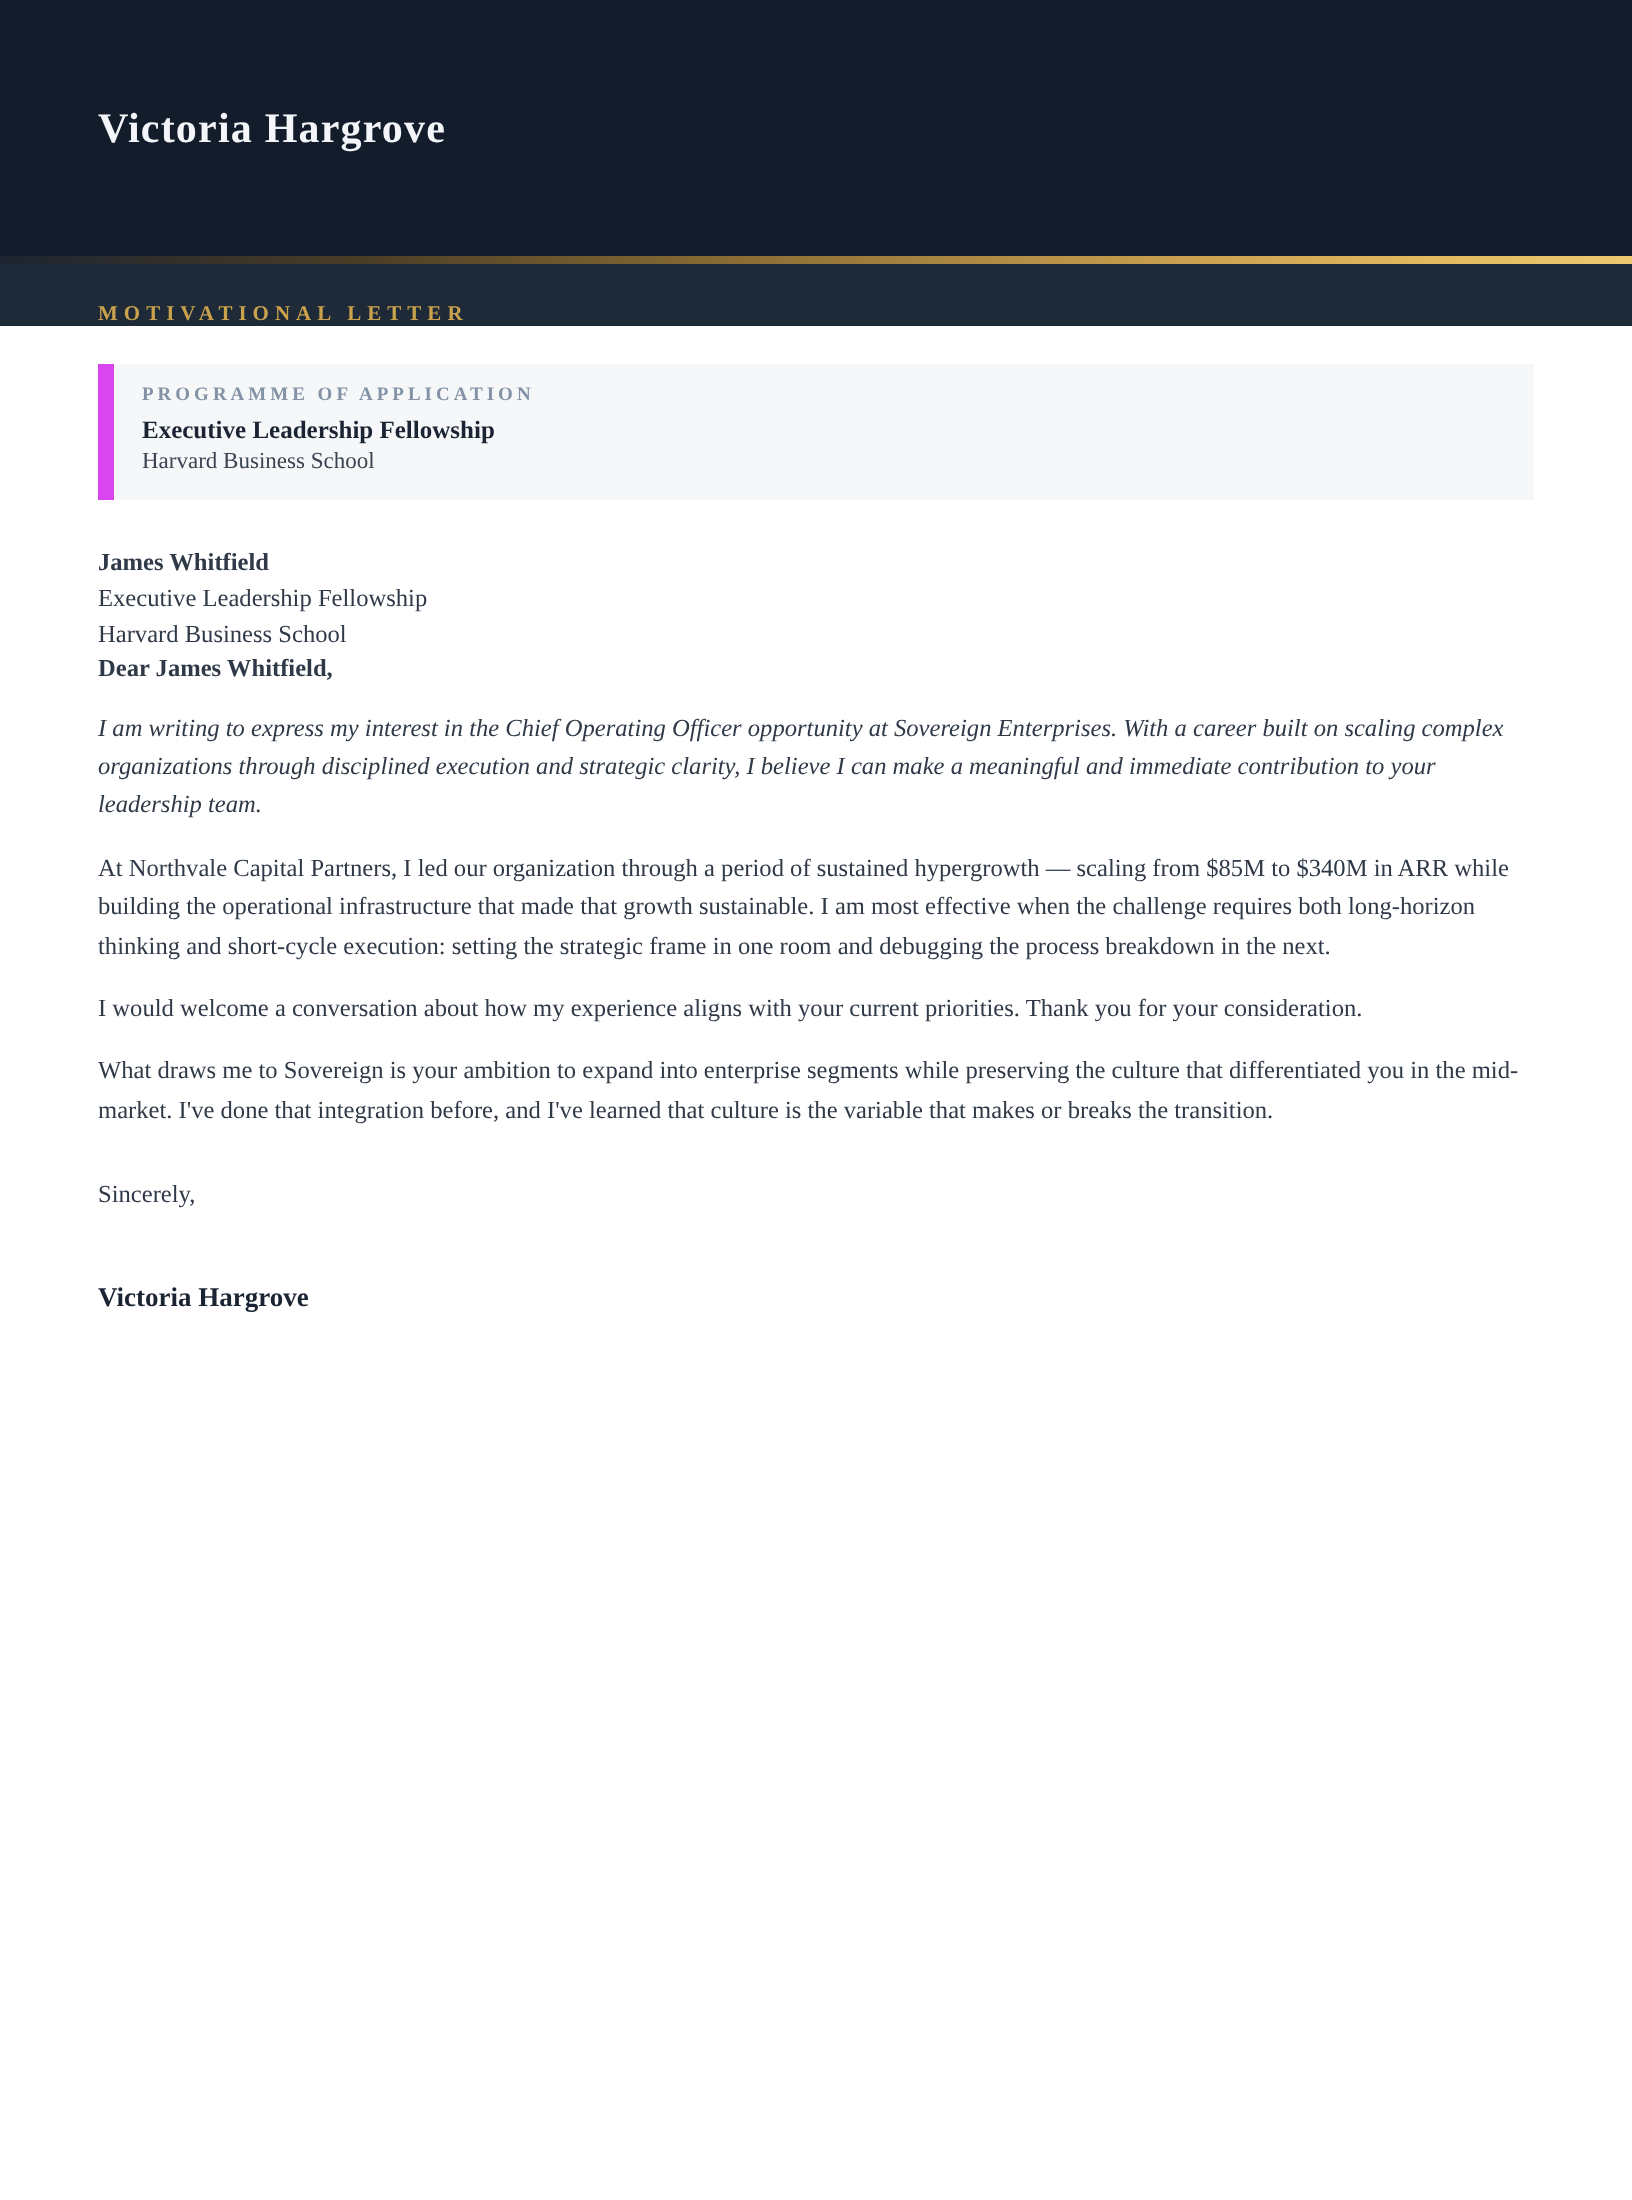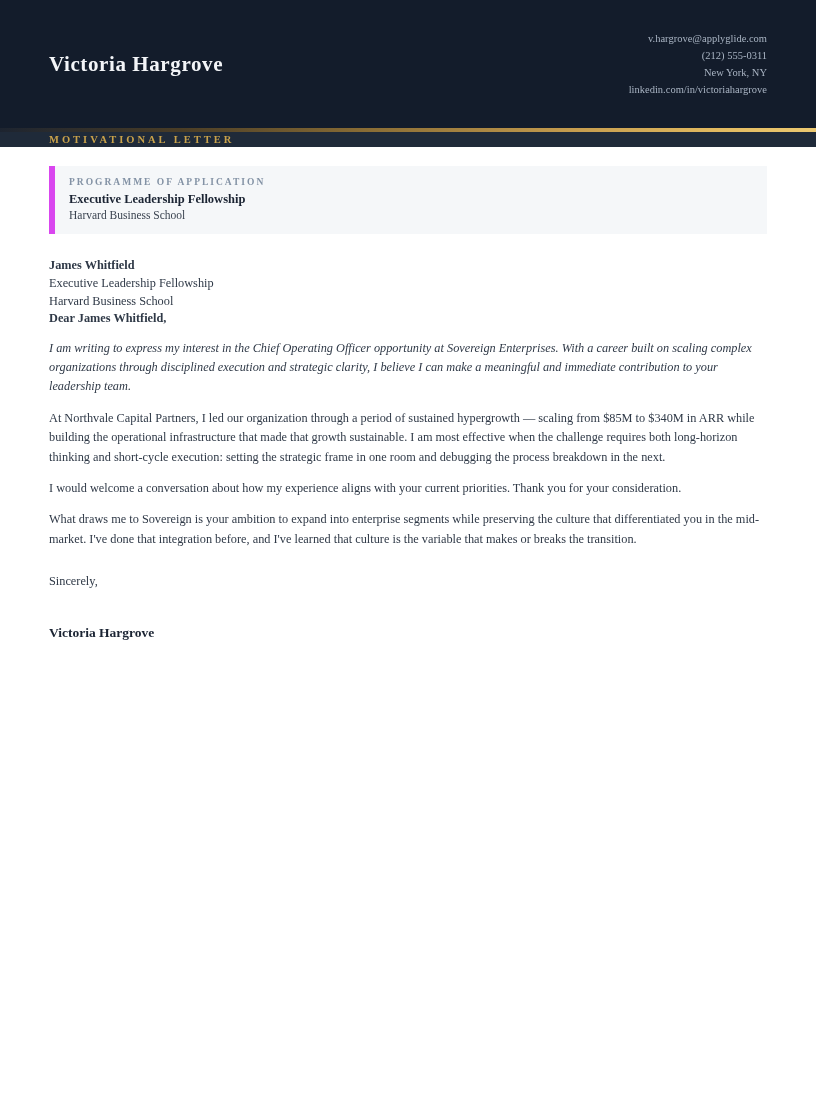--- a/index.html
+++ b/index.html
@@ -37,23 +37,23 @@
     color: #a9b4c3;
     font-size: 10.5px;
     line-height: 17px;
   }
   .gold-line {
     height: 4px;
     background: linear-gradient(90deg, #1d2430 0%, #4a3d26 22%, #8a6d35 45%, #c59c4e 70%, #e2ba60 88%, #ecc971 100%);
   }
   .band {
     background: #1f2a39;
-    height: 15px;
+    height: 31px;
     display: flex;
-    align-items: center;
+    align-items: flex-end;
     padding: 0 49px;
   }
   .band-label {
     color: #c9a24b;
     font-size: 10.5px;
     font-weight: bold;
     letter-spacing: 3px;
   }
   
   .content {
@@ -62,21 +62,21 @@
   }
   .date {
     margin-top: 35px;
     font-style: italic;
     color: #5d6673;
     font-size: 11.5px;
   }
   .callout {
     margin-top: 19px;
     background: #f5f7f9;
-    border-left: 6px solid #d946ef;
+    border-left: 8px solid #d946ef;
     padding: 11px 14px 13px 14px;
   }
   .eyebrow {
     color: #8392a5;
     font-size: 9.5px;
     font-weight: bold;
     letter-spacing: 2px;
   }
   .position {
     color: #1b2433;
@@ -117,26 +117,20 @@
     color: #1b2433;
   }
 </style>
 </head>
 <body>
 
 <div class="page">
 
   <header class="header">
     <h1 class="applicant-name">Victoria Hargrove</h1>
-    <div class="contact">
-      <div>v.hargrove@applyglide.com</div>
-      <div>(212) 555-0311</div>
-      <div>New York, NY</div>
-      <div>linkedin.com/in/victoriahargrove</div>
-    </div>
   </header>
 
   <div class="gold-line"></div>
 
   <div class="band">
     <span class="band-label">MOTIVATIONAL LETTER</span>
   </div>
 
   <main class="content">
 

